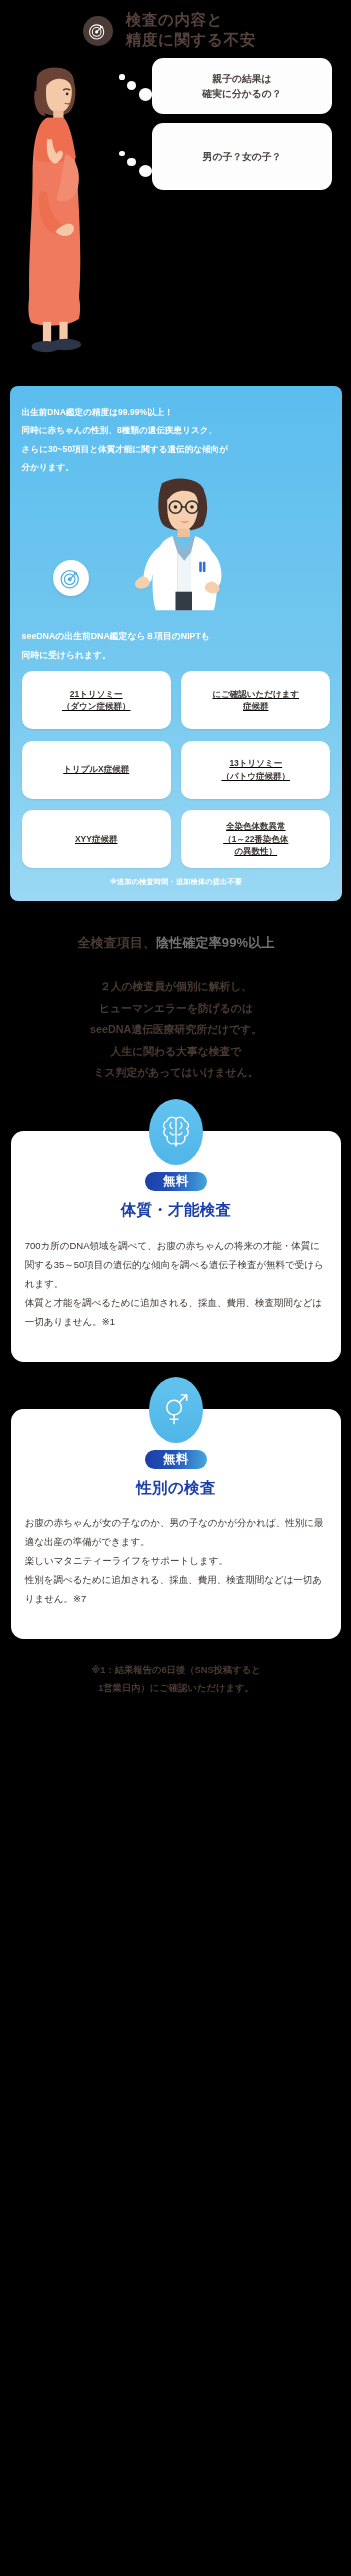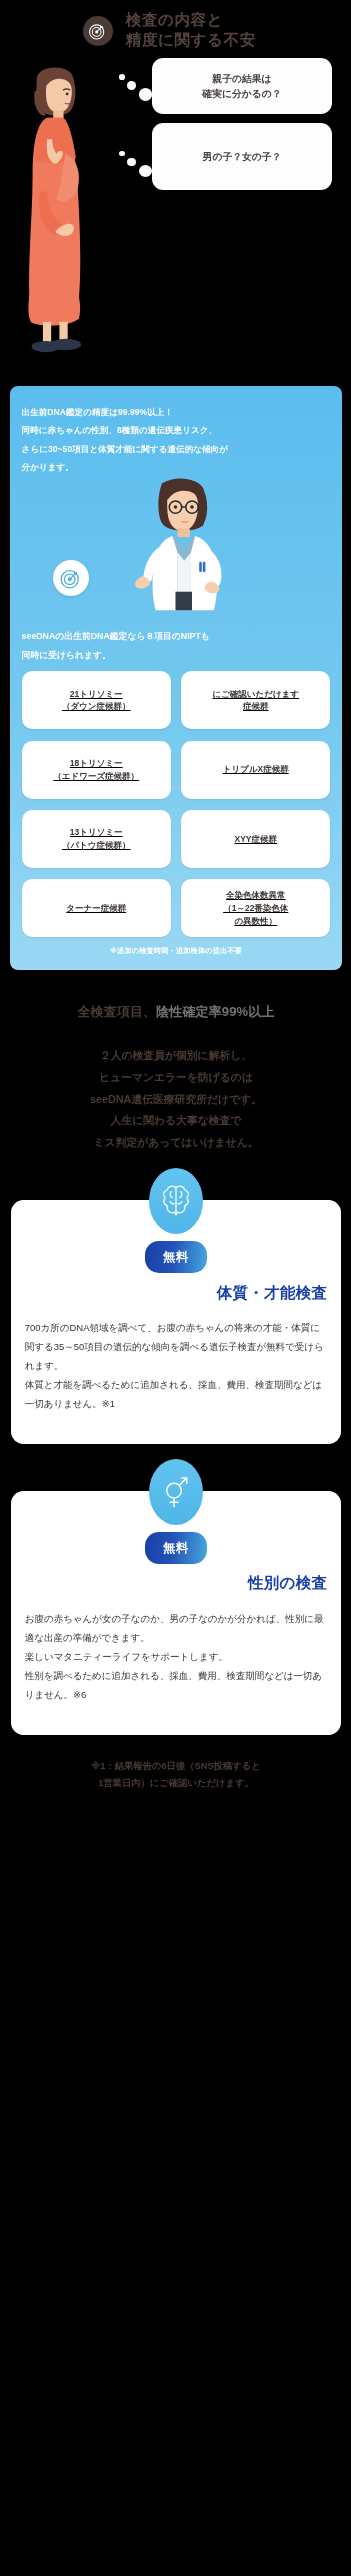--- a/index.html
+++ b/index.html
@@ -213,31 +213,31 @@
   }
   .feature-icon svg { width: 32px; height: 39px; }
   .feature-card {
     background: #ffffff;
     border-radius: 12.4px;
     padding: 41px 13.4px 31px 13.4px;
     box-shadow: 0 1.5px 4.1px rgba(0,0,0,.10);
   }
   .badge-free {
     margin: 0 auto 9.3px auto;
-    width: 62px; height: 32px;
+    width: 62px; height: 19px;
     border-radius: 14px;
     background: linear-gradient(95deg, #1b3fa8 0%, #2353b8 45%, #46a8dd 100%);
     color: #fff;
     font-size: 12.4px;
     font-weight: 700;
     display: flex; align-items: center; justify-content: center;
     letter-spacing: .05em;
   }
   .feature-title {
-    text-align: right;
+    text-align: center;
     color: #1b3fa8;
     font-size: 15.5px;
     font-weight: 700;
     letter-spacing: .02em;
     margin-bottom: 14.4px;
   }
   .feature-body {
     font-size: 9.5px;
     line-height: 2.0;
     color: #3b3431;
@@ -390,27 +390,24 @@
   </div>
 
   <div class="blue-sub">seeDNAの出生前DNA鑑定なら８項目のNIPTも
 同時に受けられます。</div>
 
   <div class="cond-grid">
     <div class="cond-cell">21トリソミー
 （ダウン症候群）</div>
     <div class="cond-cell">にご確認いただけます
 症候群</div>
-    <div class="cond-cell">18トリソミー
-（エドワーズ症候群）</div>
     <div class="cond-cell">トリプルX症候群</div>
     <div class="cond-cell">13トリソミー
 （パトウ症候群）</div>
     <div class="cond-cell">XYY症候群</div>
-    <div class="cond-cell">ターナー症候群</div>
     <div class="cond-cell">全染色体数異常
 （1～22番染色体
 の異数性）</div>
   </div>
 
   <div class="cond-note">※追加の検査時間・追加検体の提出不要</div>
 </div>
 
 <div class="statement">
   <span class="st-dark">全検査項目、</span><span class="st-blue">陰性確定率99%以上</span>
@@ -454,19 +451,19 @@
         <path d="M28 51 v18"></path>
         <path d="M20 60 h16"></path>
       </g>
     </svg>
   </div>
   <div class="feature-card">
     <div class="badge-free">無料</div>
     <div class="feature-title">性別の検査</div>
     <div class="feature-body">お腹の赤ちゃんが女の子なのか、男の子なのかが分かれば、性別に最適な出産の準備ができます。
 楽しいマタニティーライフをサポートします。
-性別を調べるために追加される、採血、費用、検査期間などは一切ありません。※6</div>
+性別を調べるために追加される、採血、費用、検査期間などは一切ありません。※7</div>
   </div>
 </div>
 
 <div class="footnote">※1：結果報告の6日後（SNS投稿すると
 1営業日内）にご確認いただけます。</div>
 
 
 </body></html>

